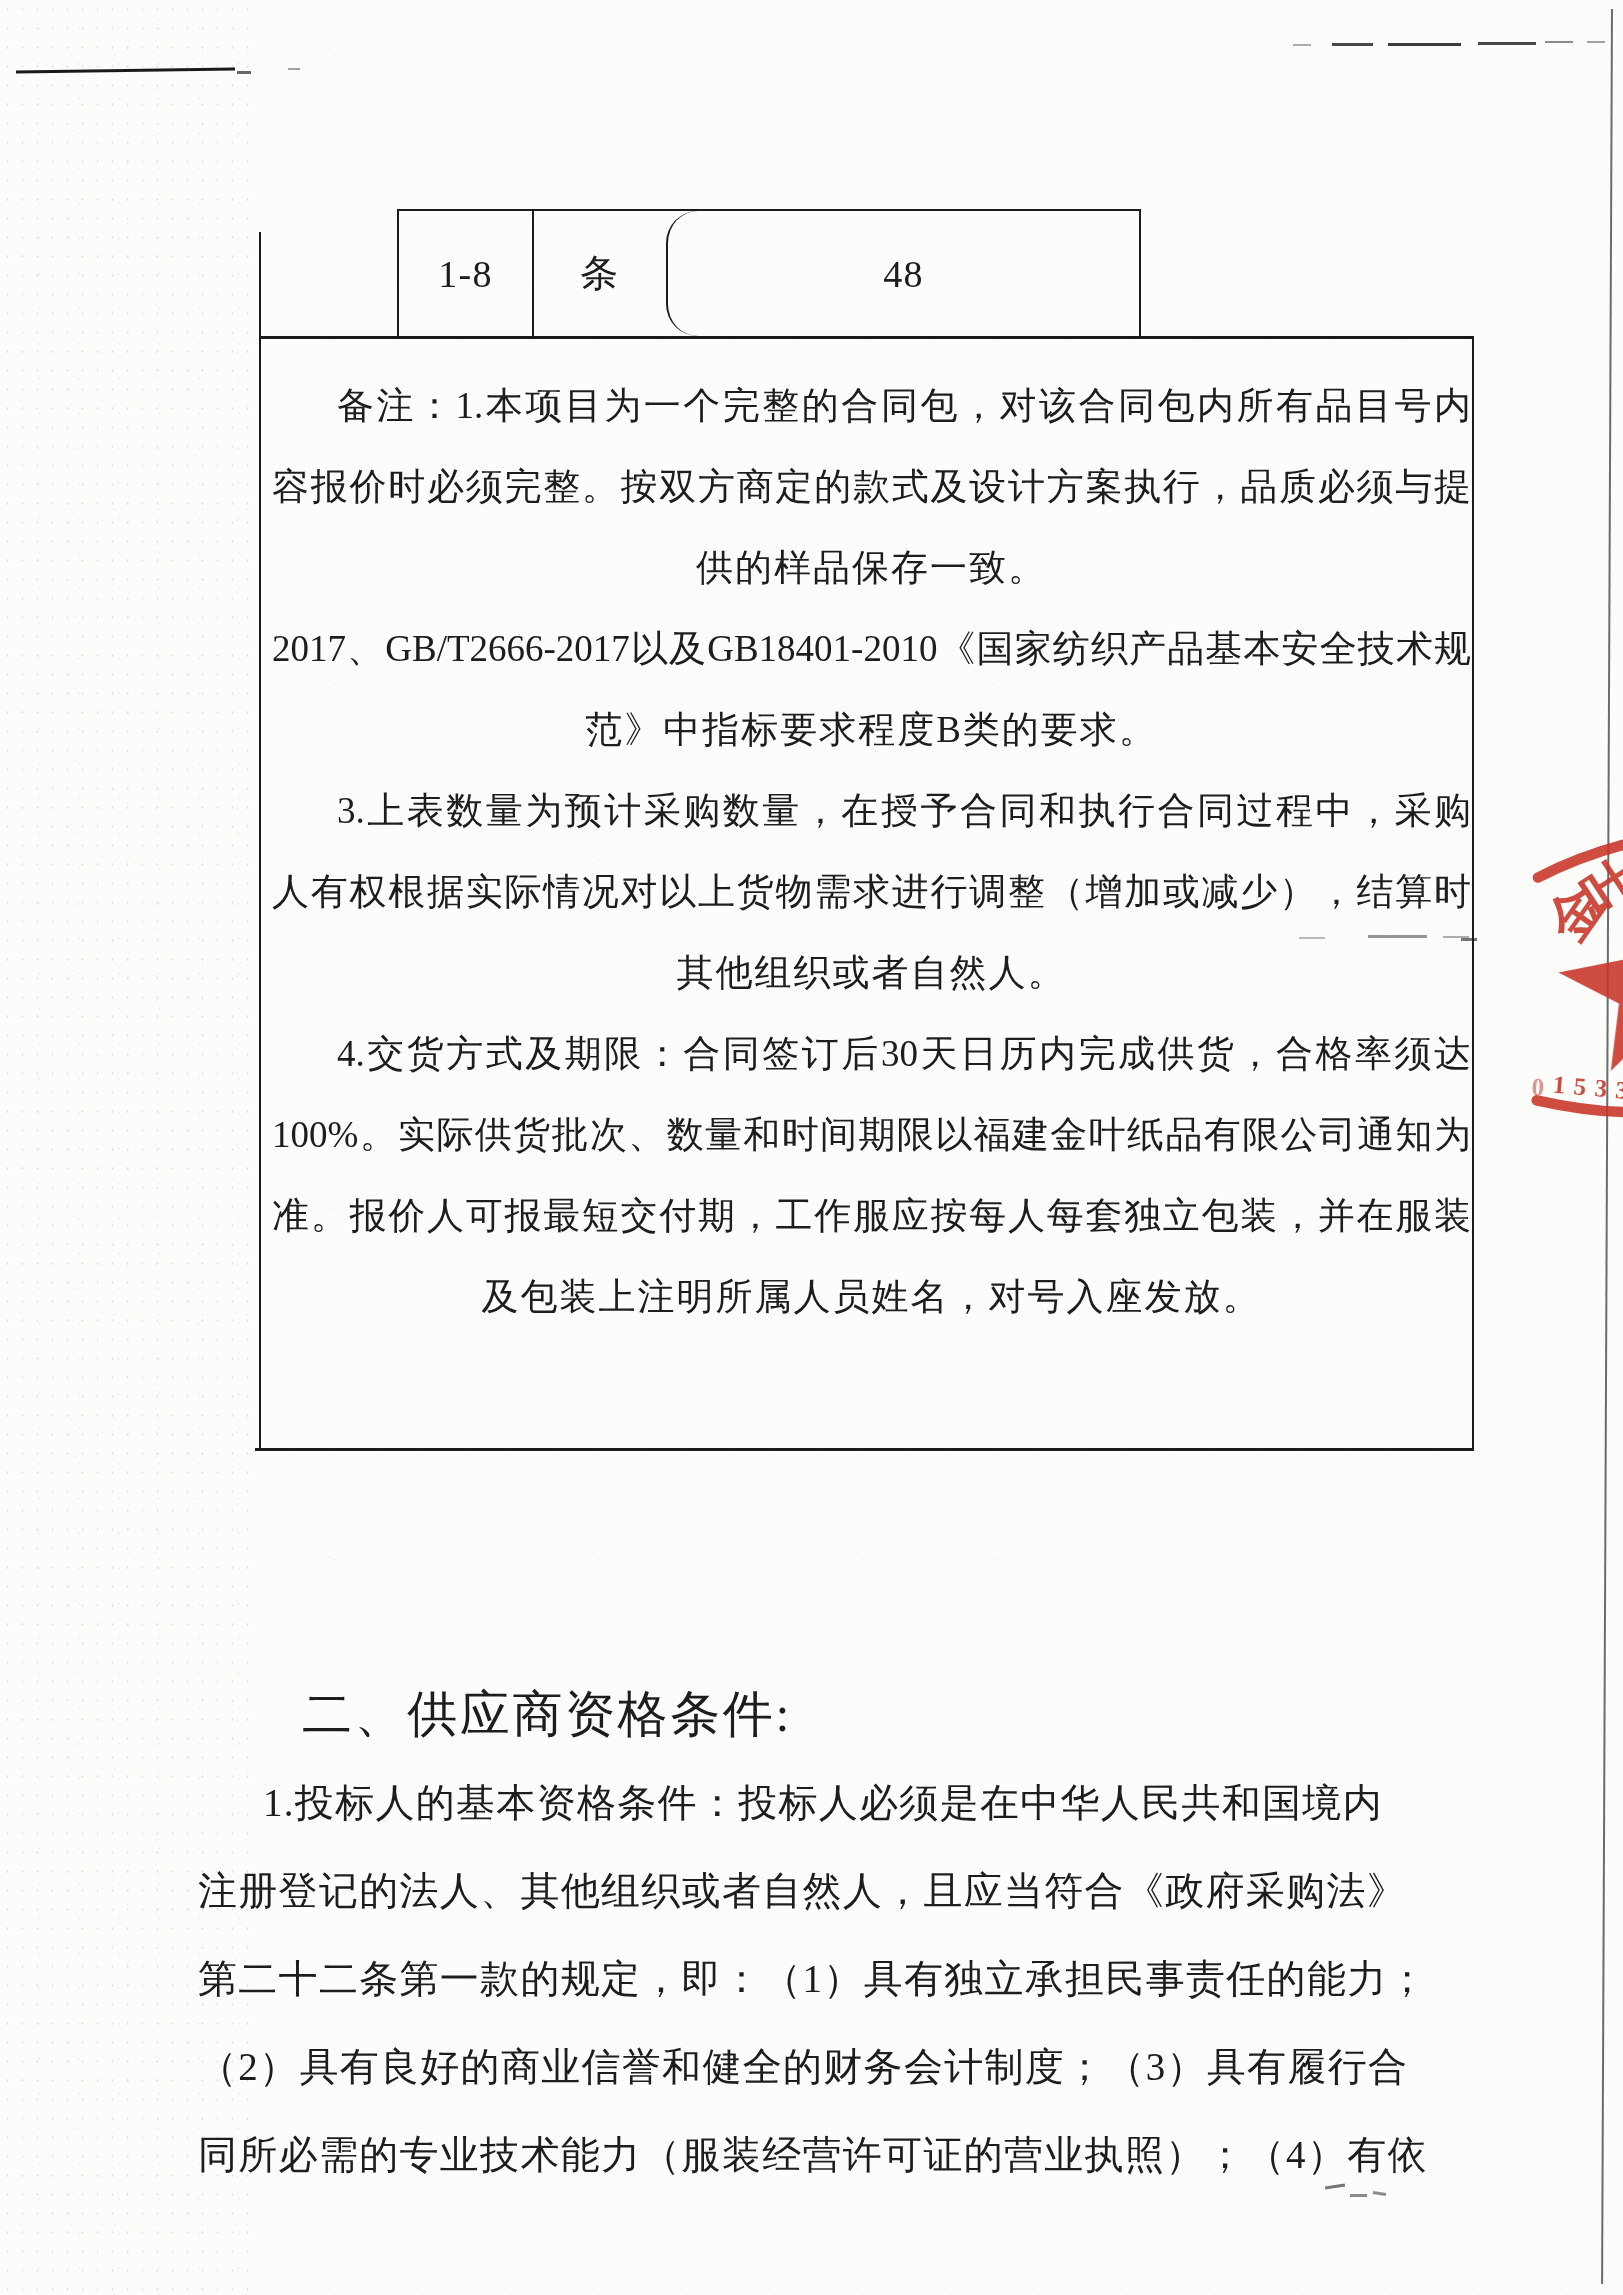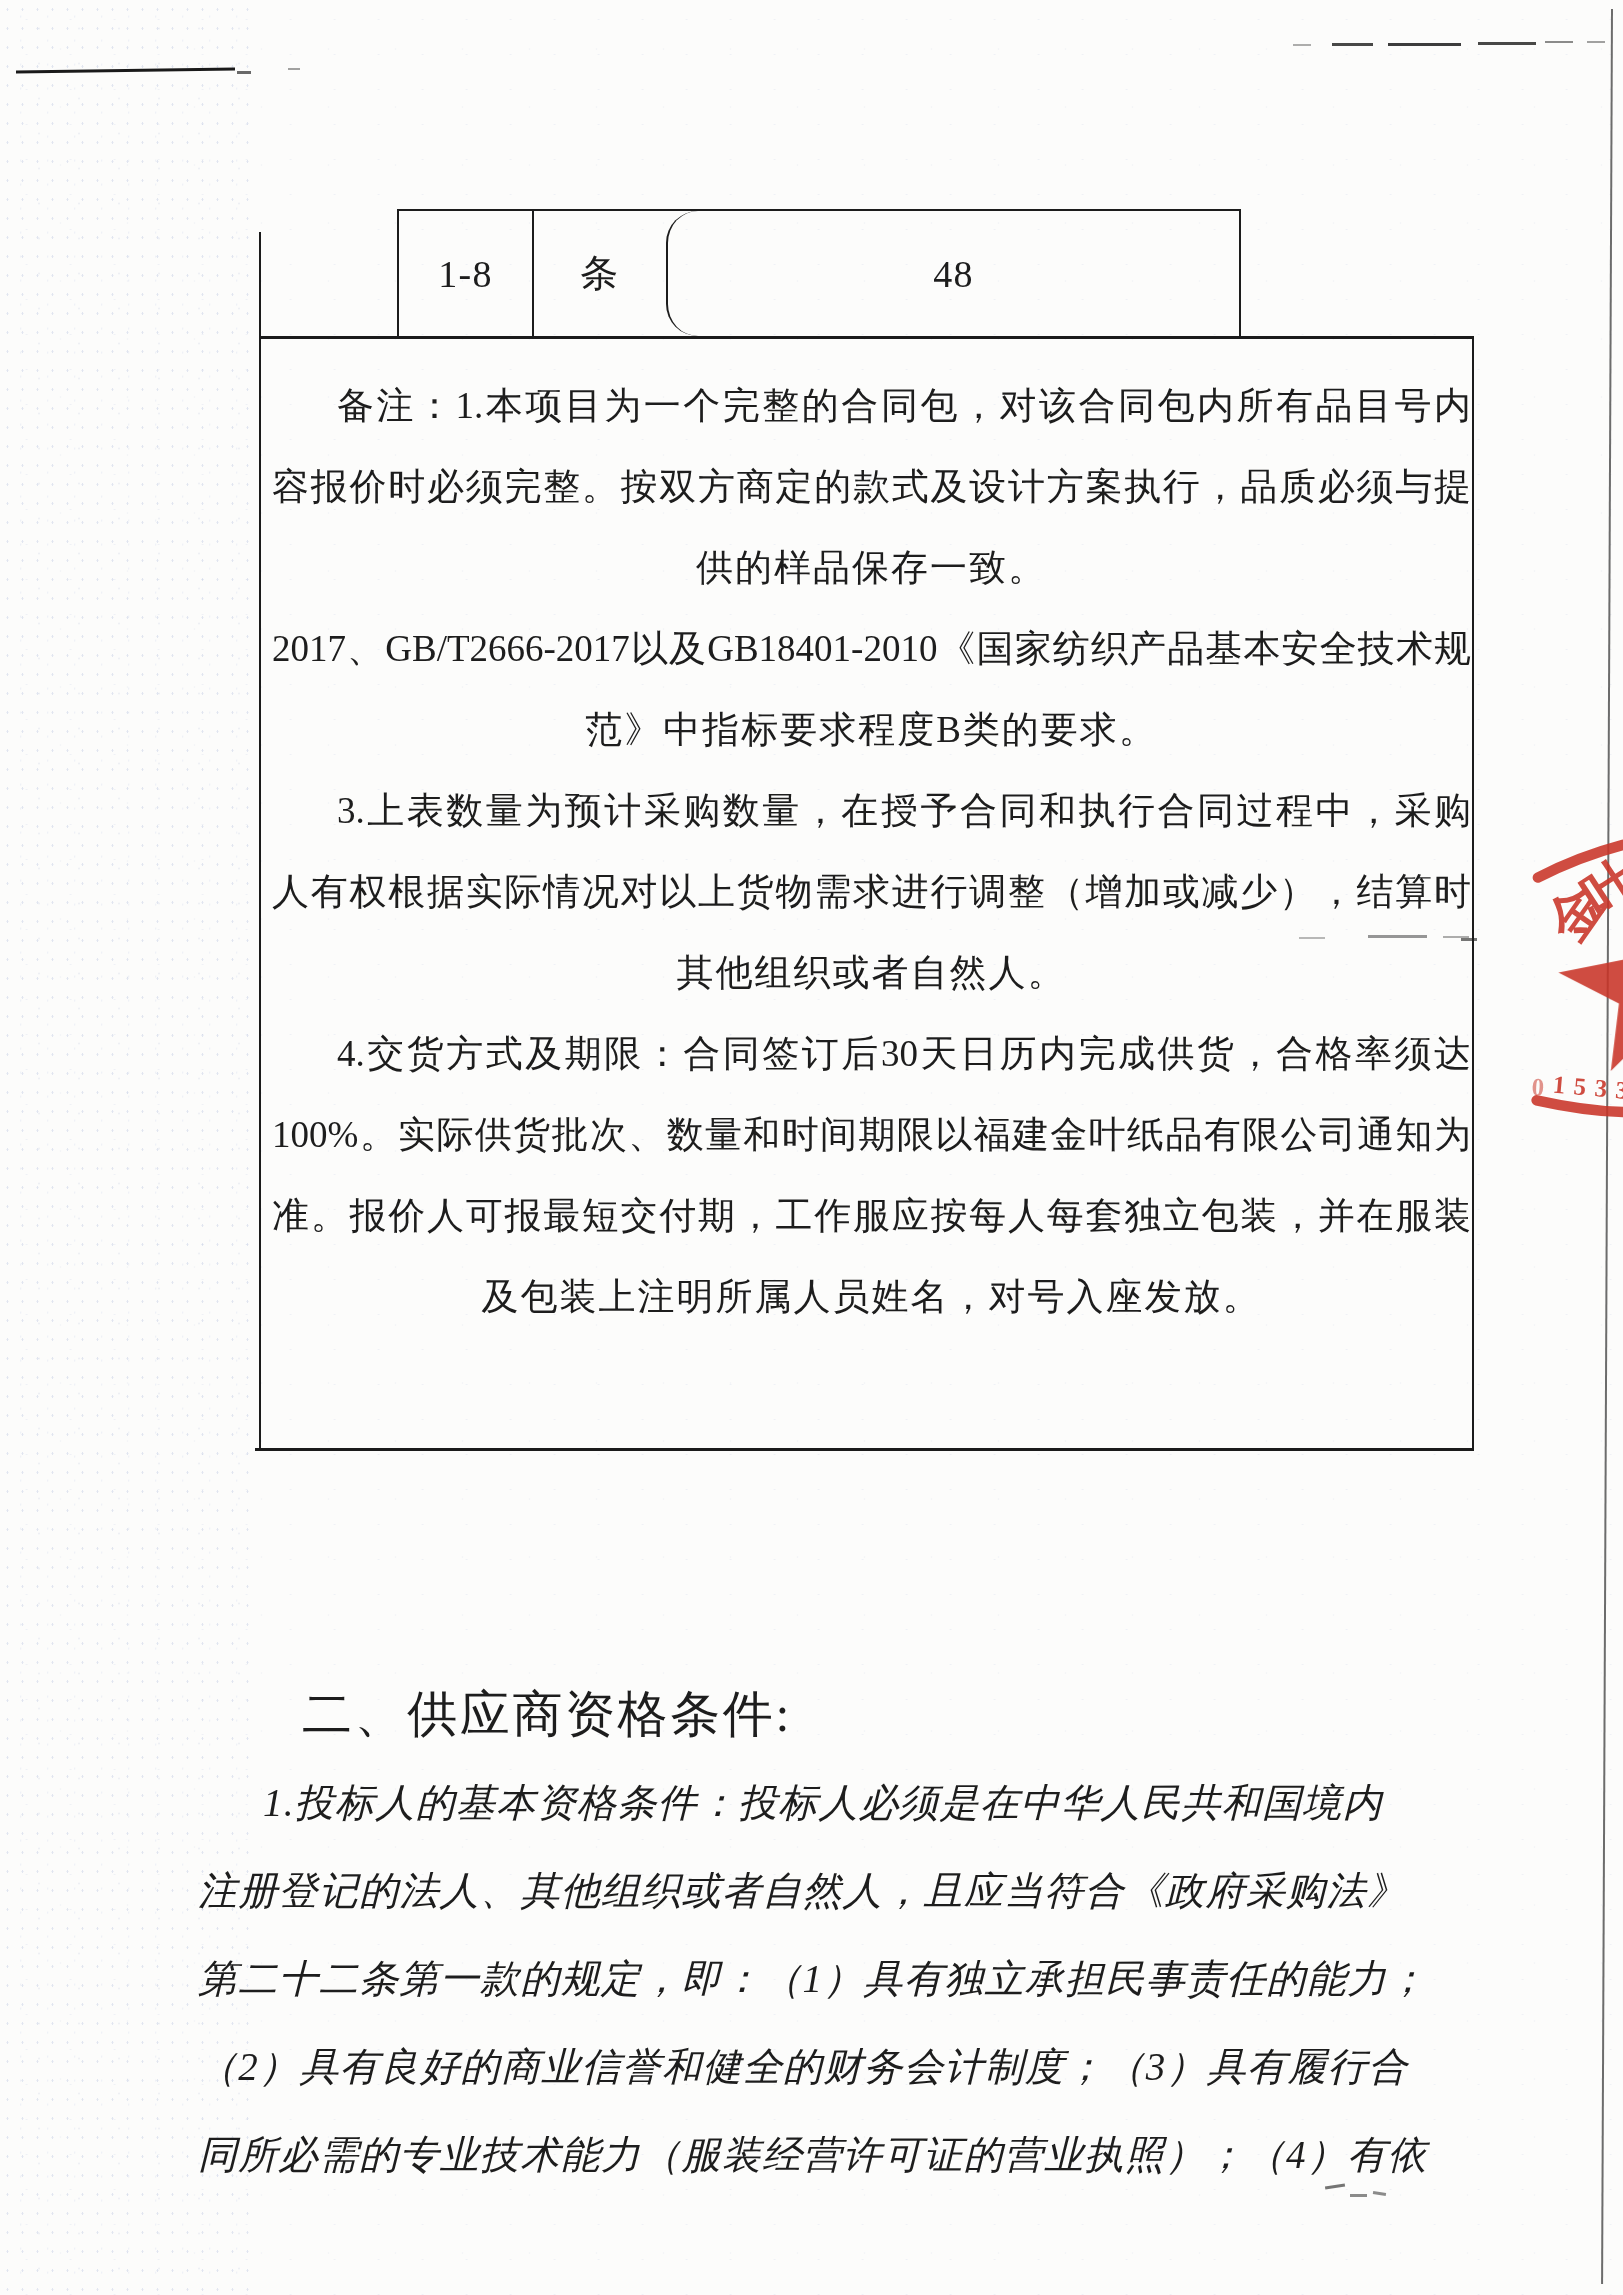--- a/index.html
+++ b/index.html
@@ -27,21 +27,21 @@
     background-image:
       radial-gradient(rgba(135,155,205,0.22) 0.7px, transparent 1px),
       radial-gradient(rgba(150,165,210,0.14) 0.8px, transparent 1.2px);
     background-size:44px 35px,67px 58px;
     background-position:4.6px 2px,27px 20px;
     opacity:.5;
   }
   .artifact{position:absolute;background:#1a1a1a;}
   
   .item-row{
-    position:absolute;left:397px;top:209px;width:844px;height:127px;
+    position:absolute;left:397px;top:209px;width:744px;height:127px;
     border:2.6px solid #1c1c1c;border-bottom:none;
     display:flex;box-sizing:border-box;
   }
   .item-row .cell{
     display:flex;align-items:center;justify-content:center;
     font-size:38px;letter-spacing:1.3px;box-sizing:border-box;
   }
   .item-row .cell + .cell{border-left:2.6px solid #1c1c1c;}
   .c1{flex:0 0 133px;}
   .c2{flex:0 0 384px;letter-spacing:5.2px;}
@@ -60,21 +60,21 @@
   .indent{padding-left:65px;}
   
   .sec-heading{
     position:absolute;left:302px;top:1690px;
     font-size:50px;letter-spacing:2.6px;line-height:48px;
   }
   .sec-text{
     position:absolute;left:198px;top:1759px;width:1188px;
     font-size:39px;line-height:88px;letter-spacing:1.3px;
   }
-  .sec-line{white-space:nowrap;font-style:italic;}
+  .sec-line{white-space:nowrap;}
   .stamp-svg{position:absolute;left:1492px;top:812px;width:131px;height:367px;}
   .stamp-svg text{font-family:"Liberation Serif","DejaVu Serif",serif;}
 </style>
 </head>
 <body>
 
 <div class="page">
 
   <div class="speckle-left"></div>
   <div class="speckle-page"></div>

